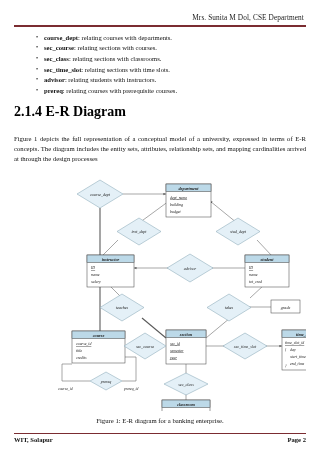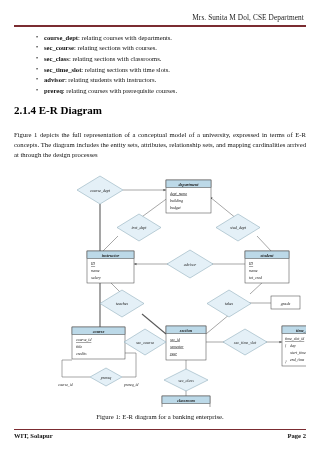--- a/index.html
+++ b/index.html
@@ -63,21 +63,21 @@
     font-size: 6px;
     line-height: 1.62;
     color: #222;
   }
   .bullet-term {
     font-weight: bold;
   }
 
   
   .section-heading {
-    font-size: 11px;
+    font-size: 14px;
     font-weight: bold;
     margin: 7px 0 14px 0;
     color: #000;
   }
   .body-para {
     font-size: 6.7px;
     line-height: 1.54;
     text-align: justify;
     color: #111;
     margin: 0;

